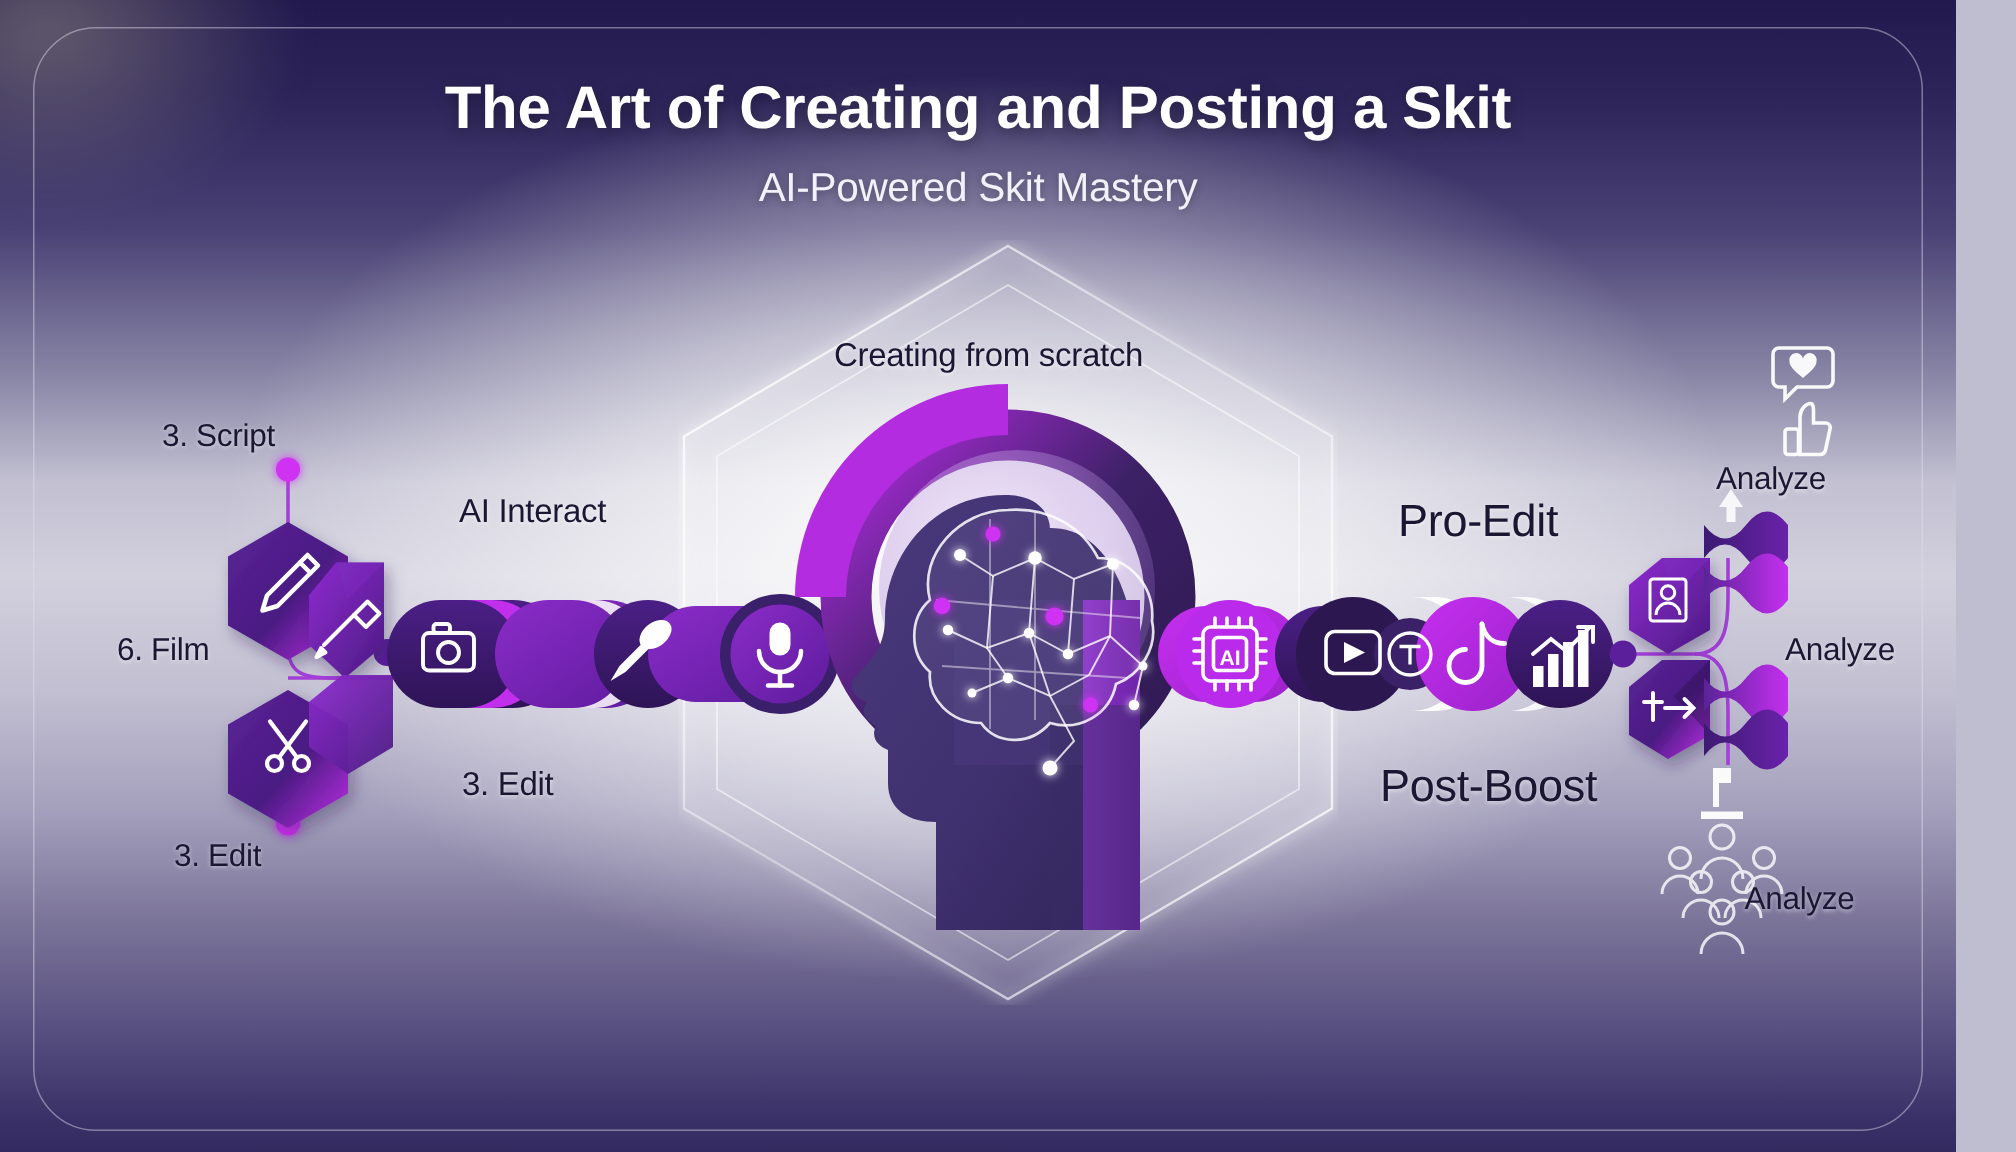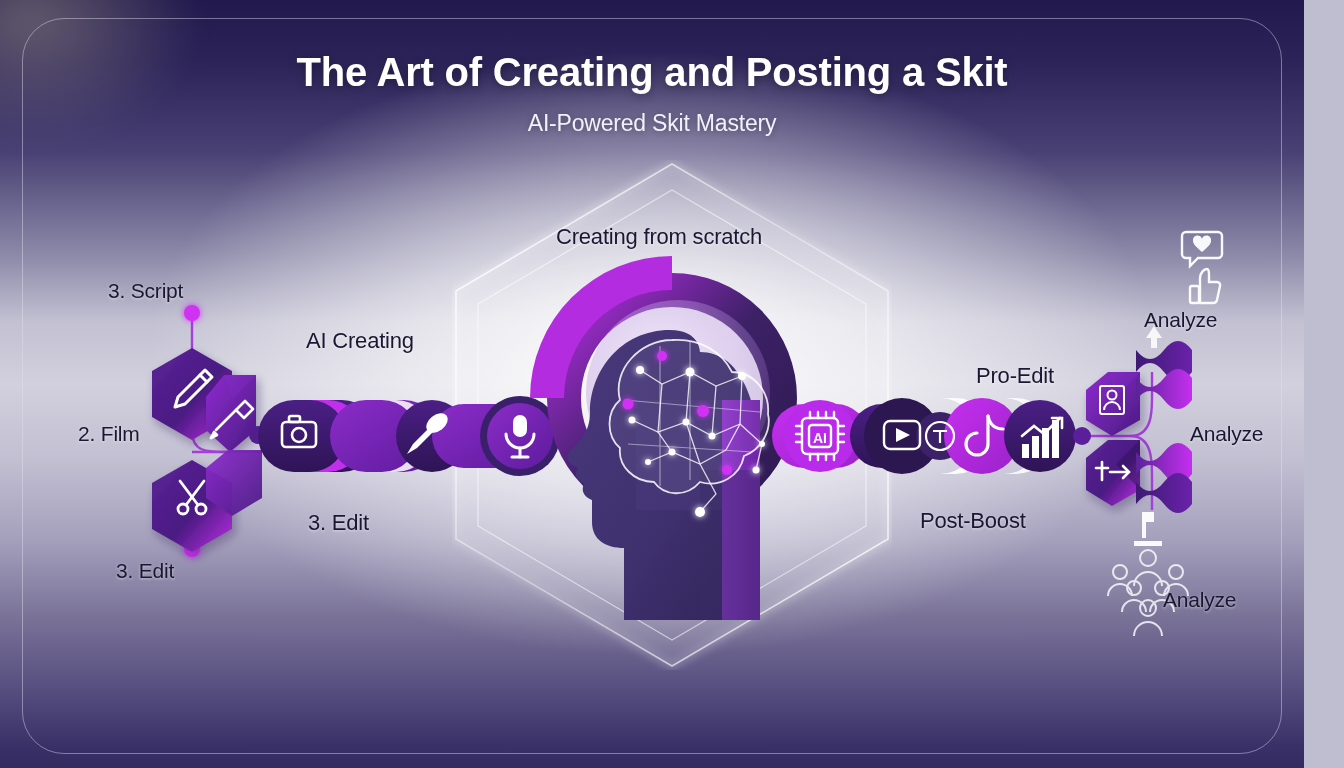--- a/index.html
+++ b/index.html
@@ -43,21 +43,21 @@
     border-radius:42px; pointer-events:none;
   }
 
   
   .title{
     position:absolute; left:0; right:0; text-align:center;
     color:#ffffff; font-weight:bold; letter-spacing:-0.2px;
     text-shadow:0 2px 10px rgba(0,0,0,0.35);
   }
   #mainTitle{ top:50px; font-size:40px; }
-  #subTitle{ top:110px; font-size:23px; font-weight:normal; color:#f2f0fa;
+  #subTitle{ top:110px; font-size:27px; font-weight:normal; color:#f2f0fa;
              text-shadow:0 1px 6px rgba(0,0,0,0.3); }
 
   .lbl{
     position:absolute; color:#1b1733; font-weight:normal;
     white-space:nowrap; letter-spacing:-0.2px;
     text-shadow:0 1px 3px rgba(255,255,255,0.55);
   }
   .hexring{
     position:absolute; left:452px; top:160px; width:440px; height:510px;
     pointer-events:none;
@@ -394,28 +394,28 @@
       <circle cx="1134" cy="588" r="7"></circle>
         <path d="M1122 612 a12 12 0 0 1 24 0"></path>
       <circle cx="1162" cy="588" r="7"></circle>
         <path d="M1150 612 a12 12 0 0 1 24 0"></path>
       <circle cx="1148" cy="608" r="8"></circle>
         <path d="M1134 636 a14 14 0 0 1 28 0"></path>
     </g>
   </svg>
 
   <div class="lbl" style="left:108px; top:279px; font-size:21px;">3. Script</div>
-  <div class="lbl" style="left:78px; top:422px; font-size:21px;">2. Film</div>
+  <div class="lbl" style="left:78px; top:422px; font-size:21px;">6. Film</div>
   <div class="lbl" style="left:116px; top:559px; font-size:21px;">3. Edit</div>
 
-  <div class="lbl" style="left:306px; top:328px; font-size:22px;">AI Creating</div>
+  <div class="lbl" style="left:306px; top:328px; font-size:22px;">AI Interact</div>
   <div class="lbl" style="left:308px; top:510px; font-size:22px;">3. Edit</div>
 
   <div class="lbl" style="left:556px; top:224px; font-size:22px;">Creating from scratch</div>
 
-  <div class="lbl" style="left:976px; top:331px; font-size:22px;margin-top:32px;">Pro-Edit</div>
-  <div class="lbl" style="left:920px; top:508px; font-size:22px;">Post-Boost</div>
+  <div class="lbl" style="left:932px; top:331px; font-size:30px;">Pro-Edit</div>
+  <div class="lbl" style="left:920px; top:508px; font-size:30px;">Post-Boost</div>
 
   <div class="lbl" style="left:1144px; top:308px; font-size:21px;">Analyze</div>
   <div class="lbl" style="left:1190px; top:422px; font-size:21px;">Analyze</div>
   <div class="lbl" style="left:1163px; top:588px; font-size:21px;">Analyze</div>
 
 </div>
 
 </body></html>

